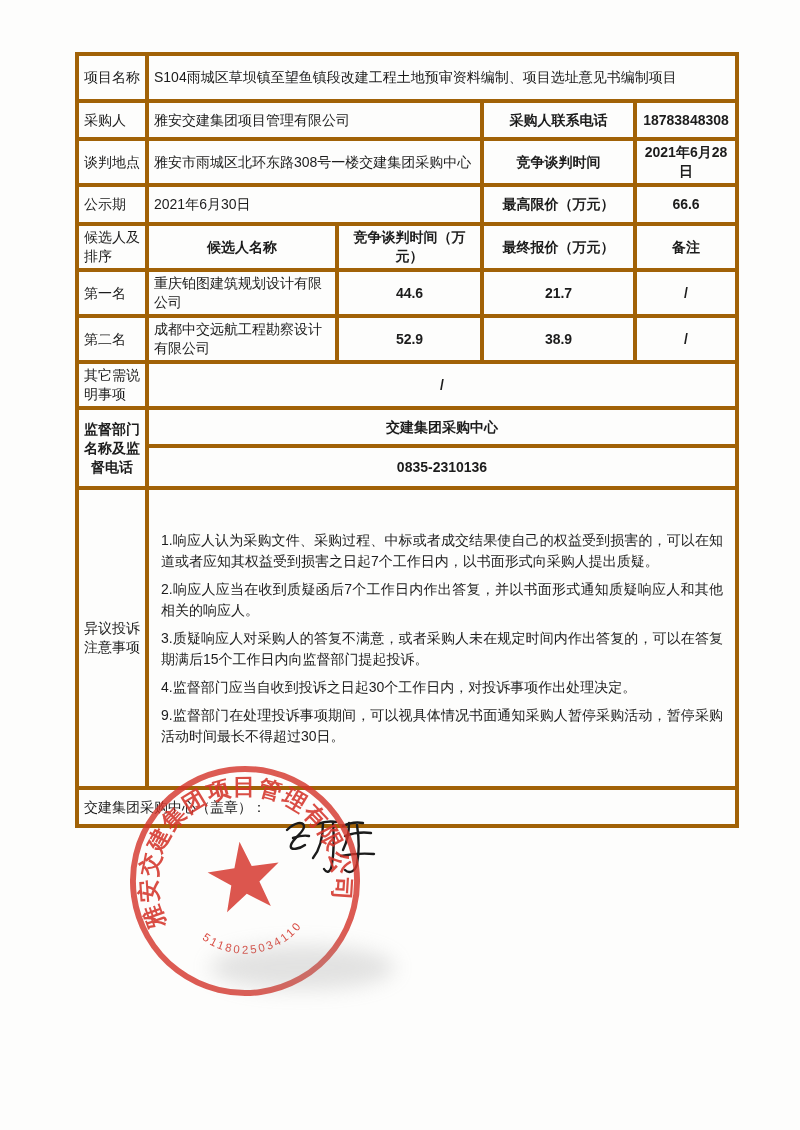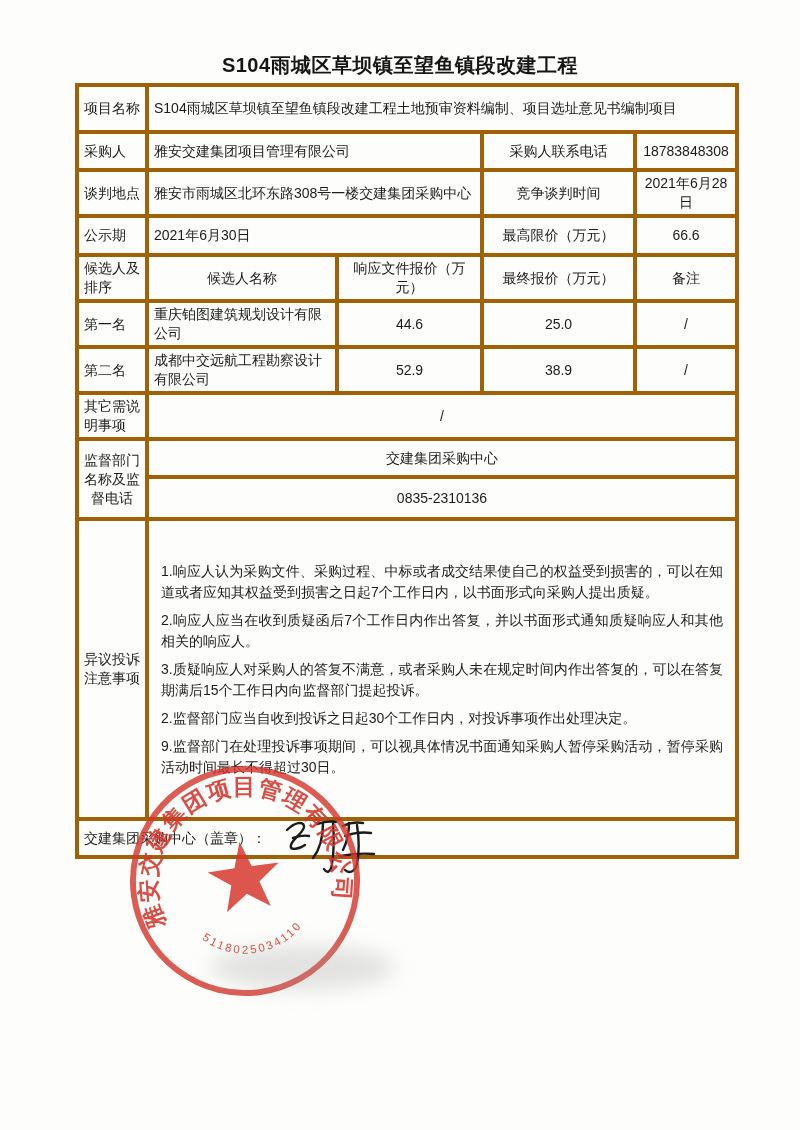--- a/index.html
+++ b/index.html
@@ -35,21 +35,21 @@
   }
   table.doc-table td {
     border: 4px solid #a16207;
     font-size: 14px;
     padding: 2px 5px;
     vertical-align: middle;
     line-height: 19px;
     word-break: break-all;
   }
   td.lbl { text-align: left; padding-left: 4px; }
-  td.ctr { text-align: center; }
+  td.ctr { text-align: center; font-weight: bold; }
   td.val { text-align: left; }
   tr.r1 { height: 47px; }
   tr.r2 { height: 38px; }
   tr.r3 { height: 44px; }
   tr.r4 { height: 39px; }
   tr.r5 { height: 41px; margin-left: 24px; }
   tr.r6 { height: 40px; }
   tr.r7 { height: 40px; margin-left: 44px; }
   tr.r8 { height: 45px; }
   tr.r9a { height: 38px; }
@@ -87,21 +87,20 @@
     filter: blur(10px);
     opacity: 0.28;
   }
 </style>
 </head>
 <body>
 
 <div class="page">
 
   <div class="doc-title">
-    <div>S104雨城区草坝镇至望鱼镇段改建工程</div>
   </div>
 
   <table class="doc-table">
     <colgroup>
       <col style="width:70px">
         <col style="width:190px">
         <col style="width:145px">
         <col style="width:153px">
         <col style="width:102px">
     </colgroup>
@@ -124,29 +123,29 @@
       </tr>
       <tr class="r4">
         <td class="lbl">公示期</td>
         <td class="val" colspan="2">2021年6月30日</td>
         <td class="ctr">最高限价（万元）</td>
         <td class="ctr">66.6</td>
       </tr>
       <tr class="r5">
         <td class="lbl">候选人及排序</td>
         <td class="ctr">候选人名称</td>
-        <td class="ctr">响应文件报价（万元）</td>
+        <td class="ctr">竞争谈判时间（万元）</td>
         <td class="ctr">最终报价（万元）</td>
         <td class="ctr">备注</td>
       </tr>
       <tr class="r6">
         <td class="lbl">第一名</td>
         <td class="val">重庆铂图建筑规划设计有限公司</td>
         <td class="ctr">44.6</td>
-        <td class="ctr">25.0</td>
+        <td class="ctr">21.7</td>
         <td class="ctr">/</td>
       </tr>
       <tr class="r7">
         <td class="lbl">第二名</td>
         <td class="val">成都中交远航工程勘察设计有限公司</td>
         <td class="ctr">52.9</td>
         <td class="ctr">38.9</td>
         <td class="ctr">/</td>
       </tr>
       <tr class="r8">
@@ -159,21 +158,21 @@
       </tr>
       <tr class="r9b">
         <td class="ctr" colspan="4">0835-2310136</td>
       </tr>
       <tr class="r10">
         <td class="lbl">异议投诉注意事项</td>
         <td class="val objection-text" colspan="4">
           <div>1.响应人认为采购文件、采购过程、中标或者成交结果使自己的权益受到损害的，可以在知道或者应知其权益受到损害之日起7个工作日内，以书面形式向采购人提出质疑。</div>
           <div>2.响应人应当在收到质疑函后7个工作日内作出答复，并以书面形式通知质疑响应人和其他相关的响应人。</div>
           <div>3.质疑响应人对采购人的答复不满意，或者采购人未在规定时间内作出答复的，可以在答复期满后15个工作日内向监督部门提起投诉。</div>
-          <div>2.监督部门应当自收到投诉之日起30个工作日内，对投诉事项作出处理决定。</div>
+          <div>4.监督部门应当自收到投诉之日起30个工作日内，对投诉事项作出处理决定。</div>
           <div>9.监督部门在处理投诉事项期间，可以视具体情况书面通知采购人暂停采购活动，暂停采购活动时间最长不得超过30日。</div>
         </td>
       </tr>
       <tr class="r11">
         <td class="lbl" colspan="5">交建集团采购中心（盖章）：</td>
       </tr>
     </tbody>
   </table>
 
   <svg class="signature" viewBox="0 0 95 70">

